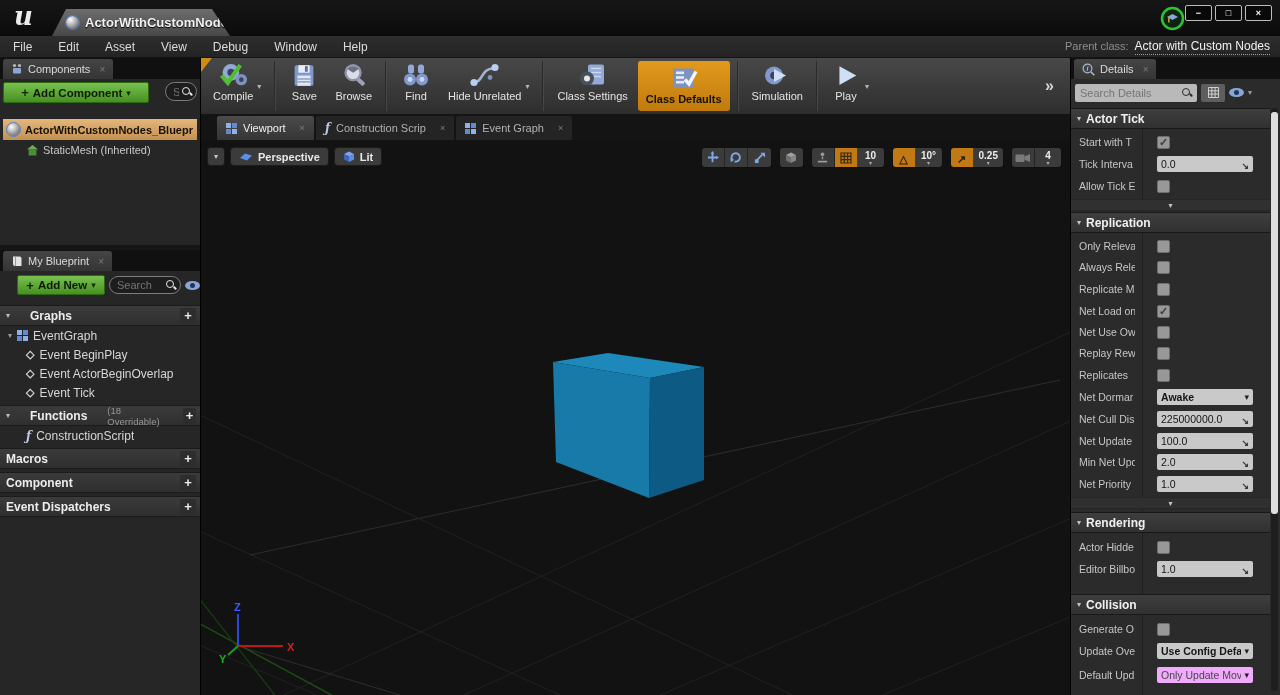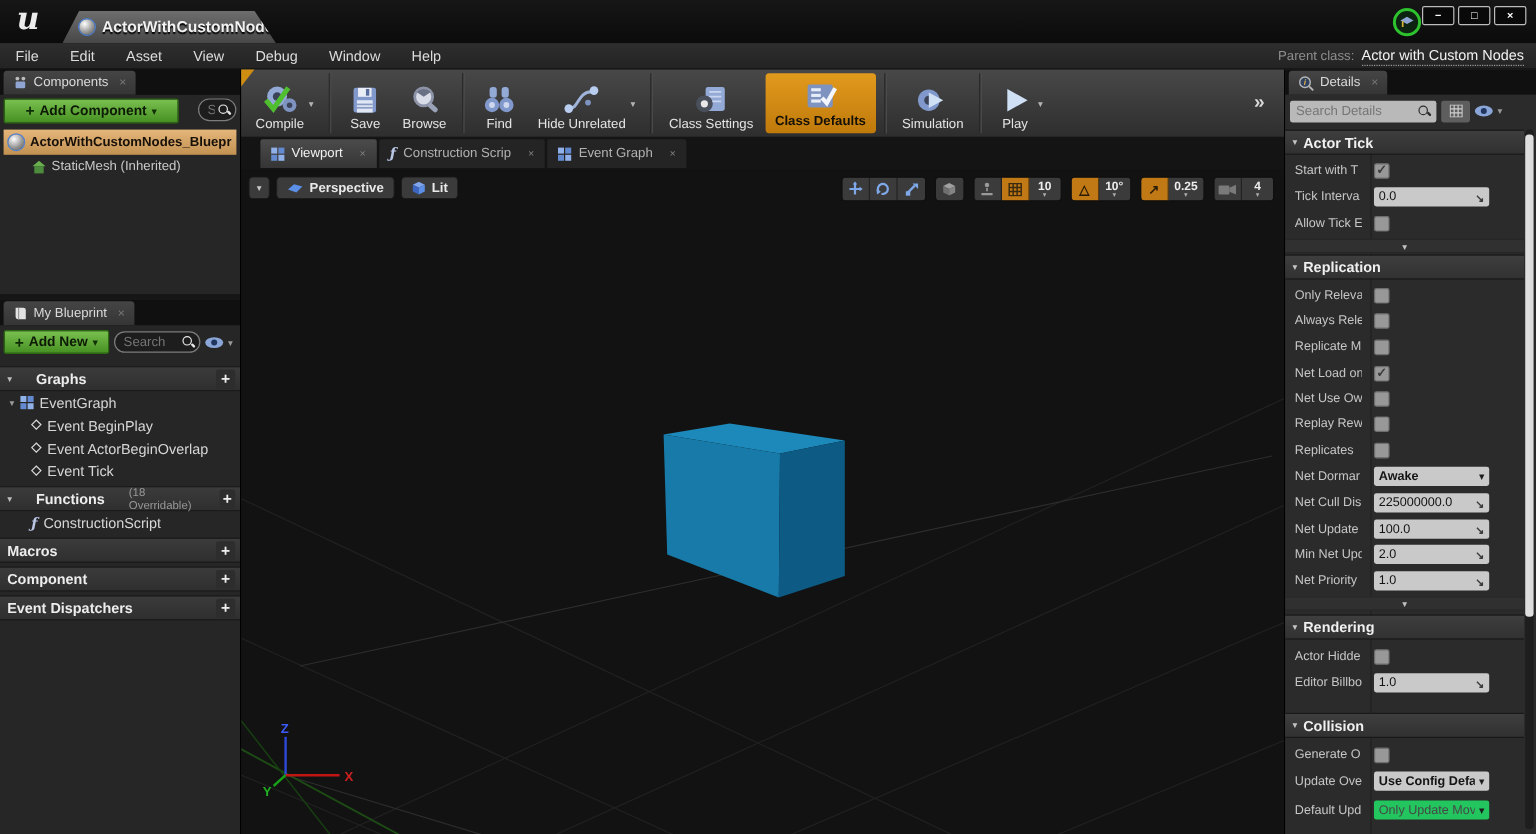--- a/index.html
+++ b/index.html
@@ -50,28 +50,28 @@
   .search-dark{height:19px;border:1px solid #7c7c7c;border-radius:10px;background:#1d1d1d;display:flex;align-items:center;padding:0 4px 0 7px;gap:3px;overflow:hidden}
   .search-dark input{border:0;background:transparent;outline:none;color:#9a9a9a;font-size:11px;width:100%;min-width:0;font-family:inherit}
   .mag{width:10px;height:10px;position:relative;flex:0 0 auto}
   .mag::before{content:"";position:absolute;left:0;top:0;width:6px;height:6px;border:1.6px solid #e8e8e8;border-radius:50%}
   .mag::after{content:"";position:absolute;left:6.5px;top:6.5px;width:4px;height:1.8px;background:#e8e8e8;transform:rotate(45deg);border-radius:1px}
   .mag.dark::before{border-color:#2c2c2c}
   .mag.dark::after{background:#2c2c2c}
   #comp-toprow{display:flex;gap:16px}
   #comp-toprow .btn-green{flex:0 0 146px}
   #comp-toprow .search-dark{flex:1}
-  .comp-row-selected{margin-top:5px;height:21px;background:linear-gradient(#e5b67a,#c29152);display:flex;align-items:center;gap:5px;padding:0 4px}
+  .comp-row-selected{margin-top:16px;height:21px;background:linear-gradient(#e5b67a,#c29152);display:flex;align-items:center;gap:5px;padding:0 4px}
   .comp-row-selected .cr-label{font-size:11px;font-weight:bold;color:#161009;white-space:nowrap;overflow:hidden}
   .comp-row{height:20px;display:flex;align-items:center;gap:5px;padding-left:24px}
   .comp-row .cr-label{font-size:11px;color:#c9c9c9}
 
   #myblueprint-panel{position:absolute;left:0;top:192px;width:200px;height:445px}
   #mbp-body{position:absolute;left:0;top:21px;right:0;bottom:0;background:#262626}
-  #mbp-toprow{display:flex;align-items:center;gap:4px;padding:4px 3px}
+  #mbp-toprow{display:flex;align-items:center;gap:4px;padding:4px 17px}
   #mbp-toprow .btn-green{flex:0 0 88px;height:20px}
   #mbp-toprow .search-dark{flex:0 0 72px;height:18px}
   .eye-icon{width:15px;height:9px;border-radius:50%;background:#8aa6d8;position:relative;flex:0 0 auto}
   .eye-icon::after{content:"";position:absolute;left:5px;top:2px;width:5px;height:5px;border-radius:50%;background:#21365f}
   .mini-caret{color:#9a9a9a;font-size:8px}
 
   .bp-header{height:21px;background:linear-gradient(#3b3b3b,#2f2f2f);border-top:1px solid #1b1b1b;border-bottom:1px solid #1b1b1b;display:flex;align-items:center;padding:0 4px 0 6px;gap:20px}
   .bp-header .h-arrow{color:#bdbdbd;font-size:8px}
   .bp-header .h-label{font-size:12px;font-weight:bold;color:#ededed}
   .bp-header .h-note{font-size:9.5px;color:#989898}
@@ -84,21 +84,21 @@
   .diamond-icon{color:#d8d8d8;font-size:11px;line-height:1}
   .diamond-icon::before{content:"◇";font-weight:bold}
   .f-icon{font-family:"DejaVu Serif",serif;font-style:italic;font-weight:bold;color:#b9c6e4;font-size:12px;line-height:1}
   .f-icon::before{content:"ƒ"}
   .gap3{height:3px}
 
   
   #center-col{position:absolute;left:201px;top:58px;width:869px;height:637px}
   #toolbar{position:absolute;left:0;top:0;width:100%;height:57px;background:linear-gradient(#484848,#2e2e2e);border-bottom:1px solid #151515;display:flex;align-items:stretch;padding:0 4px}
   #corner-fold{position:absolute;left:0;top:0;width:0;height:0;border-top:14px solid #cf8d12;border-right:11px solid transparent}
-  .tb-btn{display:flex;align-items:flex-end;padding:4px 8px}
+  .tb-btn{display:flex;align-items:flex-start;padding:4px 8px}
   .tb-stack{display:flex;flex-direction:column;align-items:center;justify-content:center;gap:1px}
   .tb-label{font-size:11px;color:#e4e4e4;white-space:nowrap}
   .tb-caret{color:#b5b5b5;font-size:8px;margin-left:4px;align-self:center}
   .tb-btn.active-orange{background:linear-gradient(#e29a1d,#c07a0b);border-radius:3px;margin:3px 2px}
   .tb-btn.active-orange .tb-label{color:#141008;font-weight:bold}
   .tb-sep{width:2px;margin:3px 5px;background:linear-gradient(90deg,#1d1d1d,#555)}
   .tb-overflow{margin-left:auto;align-self:center;color:#d8d8d8;font-size:16px;font-weight:bold;padding-right:12px}
 
   #doc-tabs{position:absolute;left:0;top:57px;width:100%;height:26px;background:#141414;display:flex;align-items:center;gap:2px;padding-left:16px}
   .doc-tab{height:24px;display:flex;align-items:center;gap:6px;padding:0 9px;font-size:11px;border-radius:2px 2px 0 0;background:#242424;color:#b2b2b2}
@@ -128,30 +128,30 @@
   .search-light{flex:0 0 122px;height:18px;background:#b9b9b9;border-radius:2px;display:flex;align-items:center;padding:0 5px;gap:4px}
   .search-light input{border:0;background:transparent;outline:none;color:#4c4c4c;font-size:11px;width:100%;font-family:inherit}
   .grid-btn{width:24px;height:18px;background:#5e5e5e;border-radius:2px;display:flex;align-items:center;justify-content:center}
   #details-content{position:absolute;left:0;top:50px;width:199px;bottom:0;background:#2b2b2b}
   #details-divider{position:absolute;left:71px;top:0;bottom:0;width:1px;background:#202020}
   .d-section{position:absolute;left:0;width:100%;height:21px;background:linear-gradient(#3e3e3e,#313131);border-top:1px solid #191919;border-bottom:1px solid #191919;display:flex;align-items:center;gap:5px;padding-left:6px}
   .d-section .h-arrow{color:#c3c3c3;font-size:8px}
   .d-section .h-label{font-size:12px;font-weight:bold;color:#f0f0f0}
   .d-row{position:absolute;left:0;width:100%;height:22px;display:flex;align-items:center}
   .d-label{flex:0 0 64px;padding-left:8px;font-size:10.5px;color:#c6c6c6;white-space:nowrap;overflow:hidden}
-  .d-ctrl{margin-left:10px;display:flex;align-items:center}
+  .d-ctrl{margin-left:22px;display:flex;align-items:center}
   .cbx{width:13px;height:13px;background:#989898;border:1px solid #6e6e6e;border-radius:2px;display:flex;align-items:center;justify-content:center}
   .cbx.on::after{content:"✓";color:#3d3d3d;font-size:11px;font-weight:bold;line-height:1}
   .nfield{width:96px;height:16px;background:#c9c9c9;border-radius:2px;display:flex;align-items:center;padding:0 4px;gap:3px}
   .nfield .nf-v{flex:1;font-size:10.5px;color:#141414;white-space:nowrap;overflow:hidden}
   .nfield .g-multi::before{color:#3a3a3a;font-size:9px;font-weight:bold}
   .dd{width:96px;height:16px;background:#c9c9c9;border-radius:2px;display:flex;align-items:center;padding:0 4px;gap:3px}
   .dd .dd-v{flex:1;font-size:10.5px;font-weight:bold;color:#141414;white-space:nowrap;overflow:hidden}
   .dd .g-caret{color:#1d1d1d;font-size:9px}
-  .dd.disabled{background:#22c55e}
+  .dd.disabled{background:#f0abfc}
   .dd.disabled .dd-v{color:#474747;font-weight:normal}
   .d-expander{position:absolute;left:0;width:100%;height:12px;background:#303030;border-top:1px solid #262626;border-bottom:1px solid #262626;text-align:center;color:#c2c2c2;font-size:8px;line-height:11px}
   #details-scroll-track{position:absolute;right:2px;top:50px;bottom:4px;width:7px;background:#1e1e1e;border-radius:3px}
   #details-scroll-thumb{position:absolute;right:2px;top:54px;width:7px;height:402px;background:#dedede;border-radius:3px}
 </style>
 </head>
 <body>
 
 <div id="app">
 

